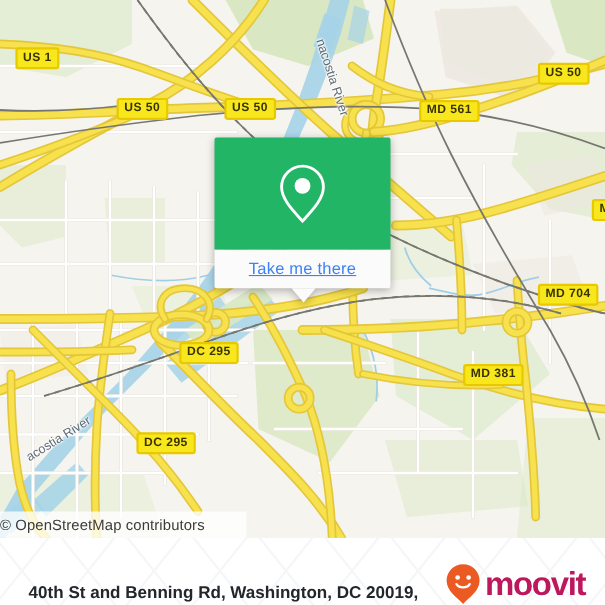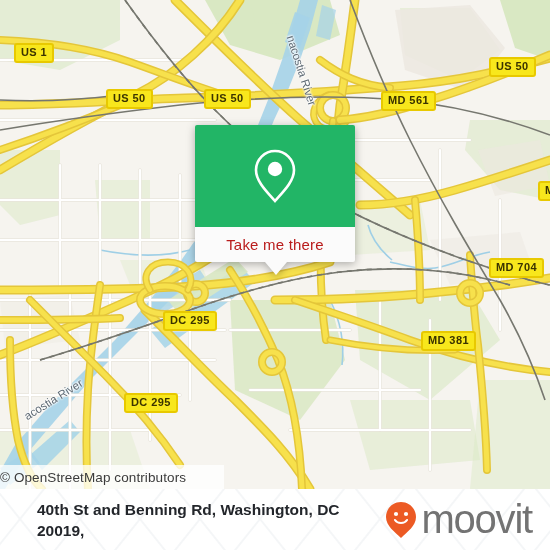--- a/index.html
+++ b/index.html
@@ -62,50 +62,50 @@
     background:#22b566;height:102px;width:160px;
     display:flex;align-items:center;justify-content:center;
     border-radius:2px 2px 0 0;
   }
   .popup-body{
     background:#fbfbfb;height:35px;width:160px;
     display:flex;align-items:center;justify-content:center;
     border-radius:0 0 2px 2px;
   }
   .popup-body span{
-    font-size:15px;color:#b91c1c;letter-spacing:.2px;
+    font-size:15px;color:#3b82f6;letter-spacing:.2px;text-decoration:underline;
   }
   .popup-tail{
     position:absolute;left:70px;top:137px;
     width:0;height:0;
     border-left:11px solid transparent;
     border-right:11px solid transparent;
     border-top:13px solid #fbfbfb;
   }
   .pin-svg{display:block;}
 
   
   .footer{
     position:absolute;left:0;top:489px;width:550px;height:61px;
     background:#ffffff;overflow:hidden;
   }
   .footer-watermark{position:absolute;left:0;top:-10px;width:550px;height:80px;opacity:.55;}
   .footer-inner{
     position:relative;height:61px;
-    display:flex;align-items:center;justify-content:space-between;
-    padding:0 18px 0 26px;box-sizing:border-box;margin-left:11px;
+    display:flex;align-items:flex-end;justify-content:space-between;
+    padding:0 18px 0 26px;box-sizing:border-box;
   }
   .addr{
     font-size:15.5px;line-height:21px;color:#23262b;
     font-weight:bold;max-width:370px;
   }
   .brand{display:flex;align-items:center;gap:4px;}
   .brand-word{
-    font-size:40px;color:#737373;letter-spacing:-1.2px;
-    font-weight:normal;line-height:31px;
+    font-size:30px;color:#be185d;letter-spacing:-1.2px;
+    font-weight:bold;line-height:31px;
   }
 </style>
 </head>
 <body>
 
 <div id="app">
 
   <div class="map">
 
     <svg class="map-bg" viewBox="0 0 550 489" preserveAspectRatio="none">

